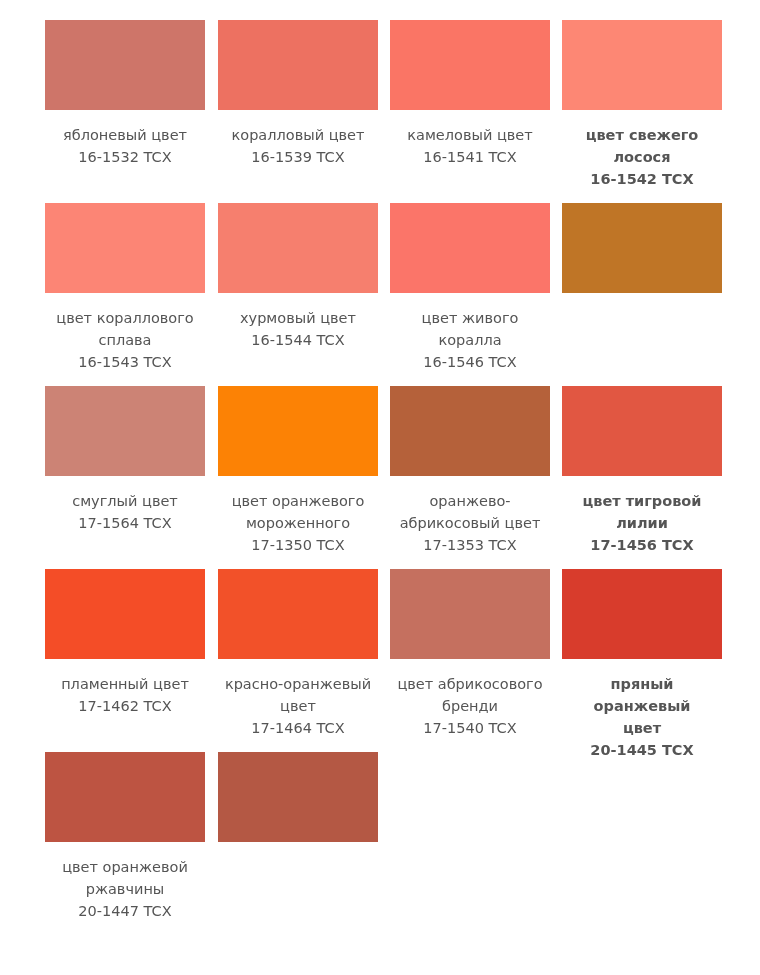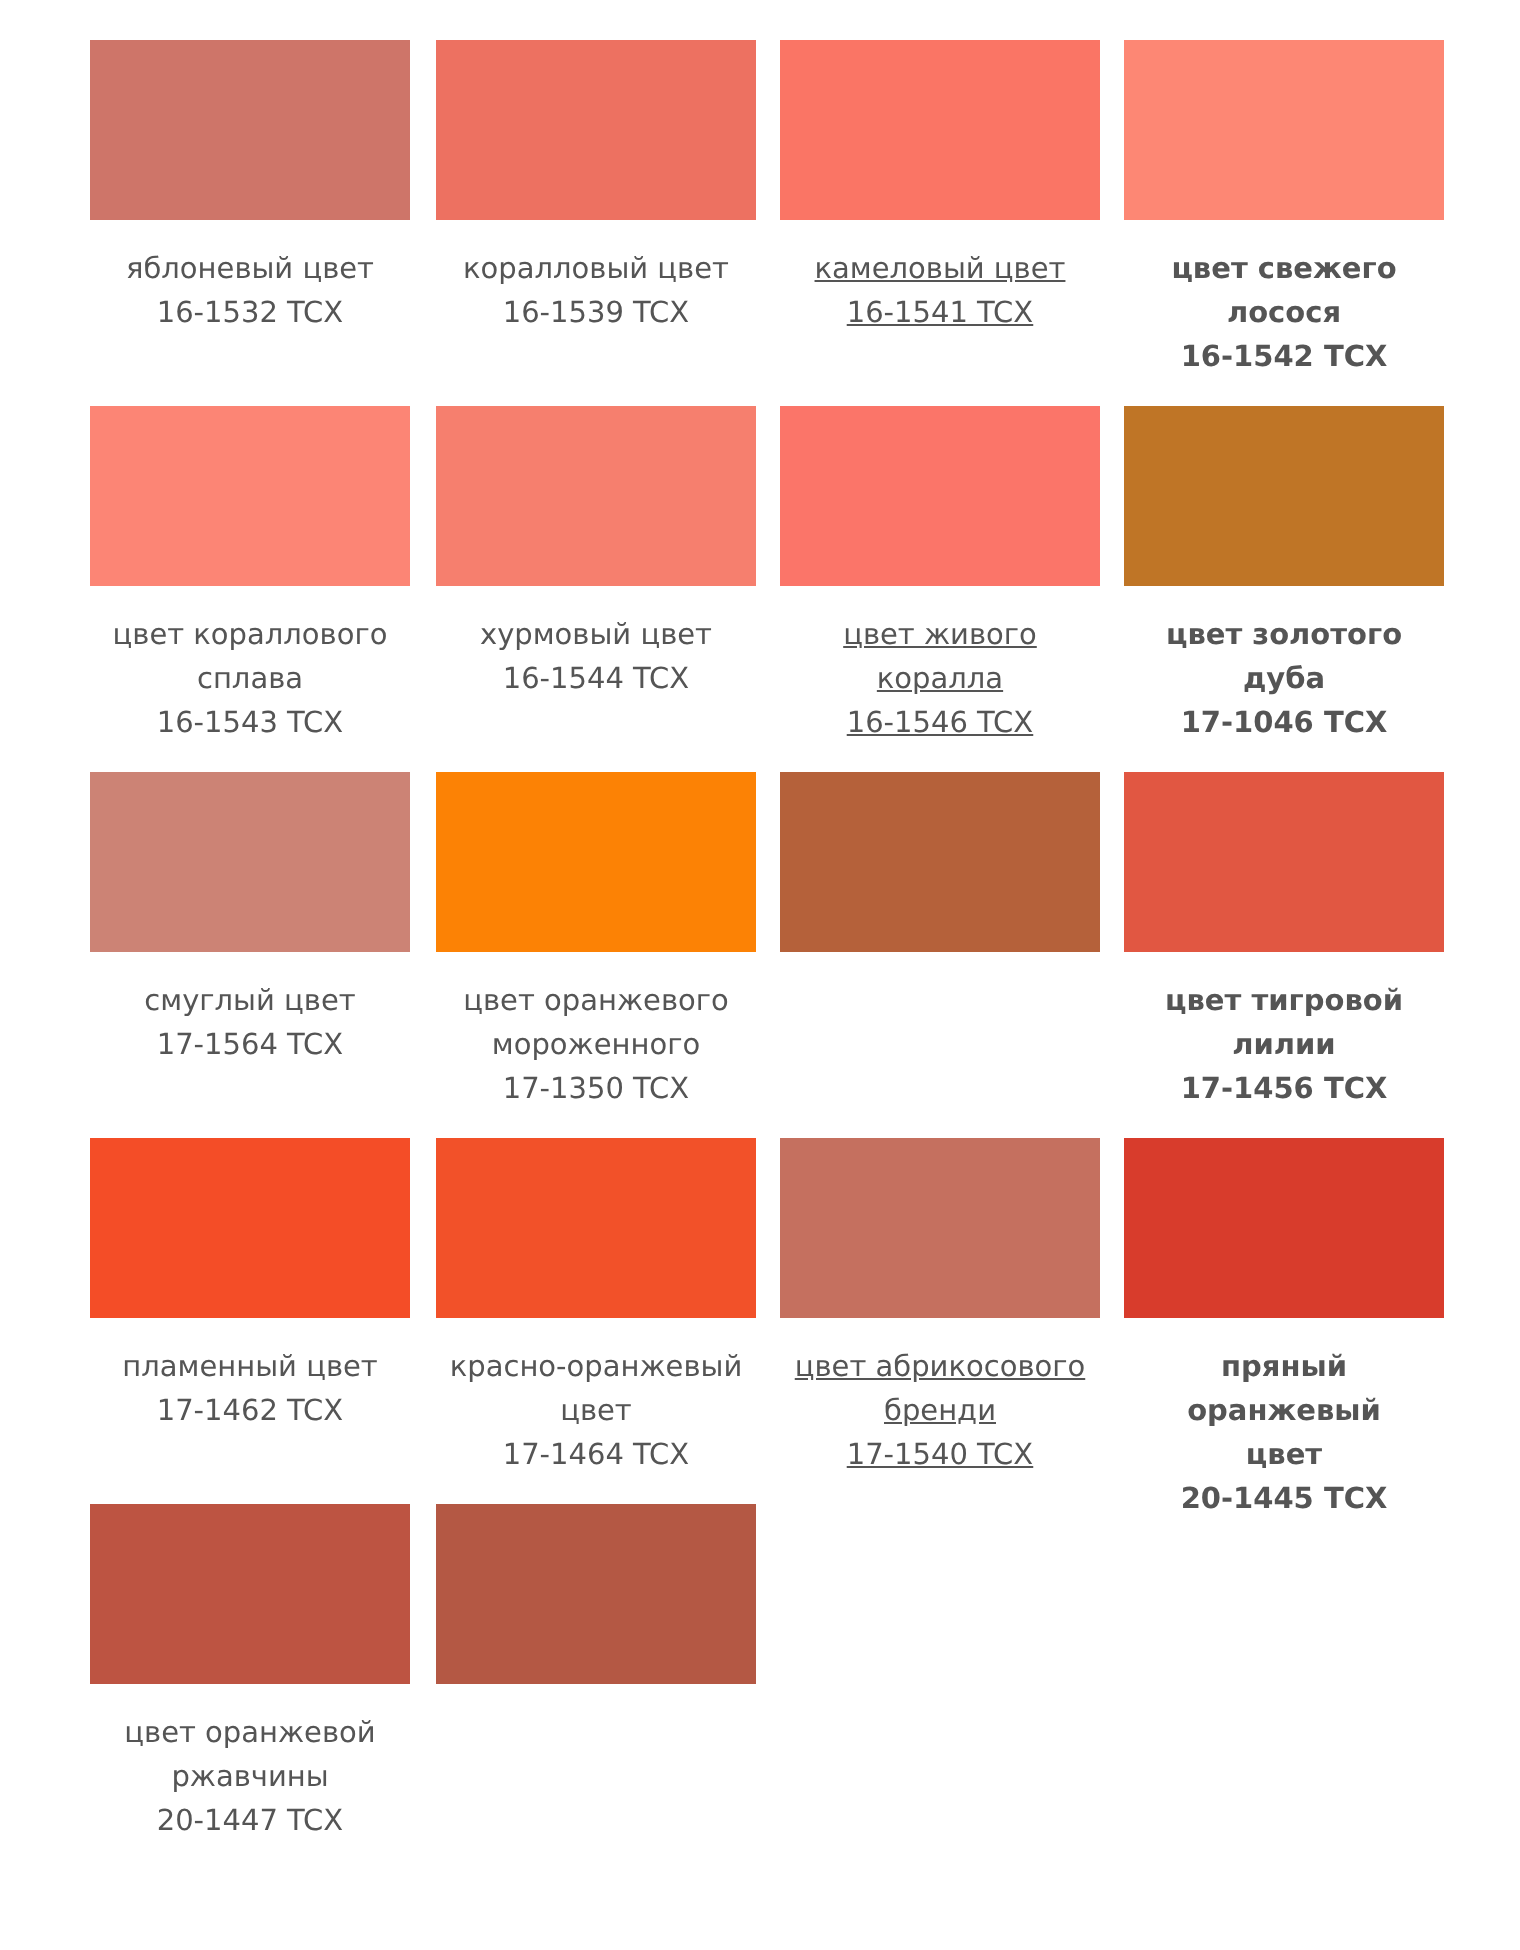--- a/index.html
+++ b/index.html
@@ -26,21 +26,21 @@
     width: 172px;
     margin-right: 0;
     margin-bottom: 0;
     height: 183px;
     box-sizing: border-box;
     display: flex;
     flex-direction: column;
   }
   .swatch-cell.col-0 { padding-left: 45px; padding-right: 11px; }
   .swatch-cell.col-1 { padding-left: 46px; padding-right: 10px; }
-  .swatch-cell.col-2 { padding-left: 46px; padding-right: 10px; text-decoration: underline; }
+  .swatch-cell.col-2 { padding-left: 46px; padding-right: 10px; }
   .swatch-cell.col-3 { padding-left: 46px; padding-right: 10px; font-weight: bold; }
 
   .swatch-chip {
     width: 160px;
     height: 90px;
     display: block;
     flex: none;
   }
   .swatch-caption {
     margin-top: 14px;
@@ -109,42 +109,43 @@
     <div class="swatch-cell col-2">
       <div class="swatch-chip" style="background-color: rgb(251, 117, 105);"></div>
       <div class="swatch-caption">
         <span class="swatch-name">цвет живого
 коралла</span>
         <span class="swatch-code">16-1546 TCX</span>
       </div>
     </div>
     <div class="swatch-cell col-3">
       <div class="swatch-chip" style="background-color: rgb(191, 117, 38);"></div>
-      <div class="swatch-caption">
-        <span class="swatch-name">цвет золотого дуба</span>
-        <span class="swatch-code">17-1046 TCX</span>
-      </div>
     </div>
     <div class="swatch-cell col-0">
       <div class="swatch-chip" style="background-color: rgb(204, 131, 117);"></div>
       <div class="swatch-caption">
         <span class="swatch-name">смуглый цвет</span>
         <span class="swatch-code">17-1564 TCX</span>
       </div>
     </div>
     <div class="swatch-cell col-1">
       <div class="swatch-chip" style="background-color: rgb(252, 130, 5);"></div>
       <div class="swatch-caption">
         <span class="swatch-name">цвет оранжевого
 мороженного</span>
         <span class="swatch-code">17-1350 TCX</span>
       </div>
     </div>
     <div class="swatch-cell col-2">
       <div class="swatch-chip" style="background-color: rgb(181, 97, 58);"></div>
+      <div class="swatch-caption">
+        <span class="swatch-name">оранжево-
+абрикосовый цвет</span>
+        <span class="swatch-code">17-1353 TCX</span>
+      </div>
     </div>
     <div class="swatch-cell col-3">
       <div class="swatch-chip" style="background-color: rgb(225, 87, 66);"></div>
       <div class="swatch-caption">
         <span class="swatch-name">цвет тигровой
 лилии</span>
         <span class="swatch-code">17-1456 TCX</span>
       </div>
     </div>
     <div class="swatch-cell col-0">

